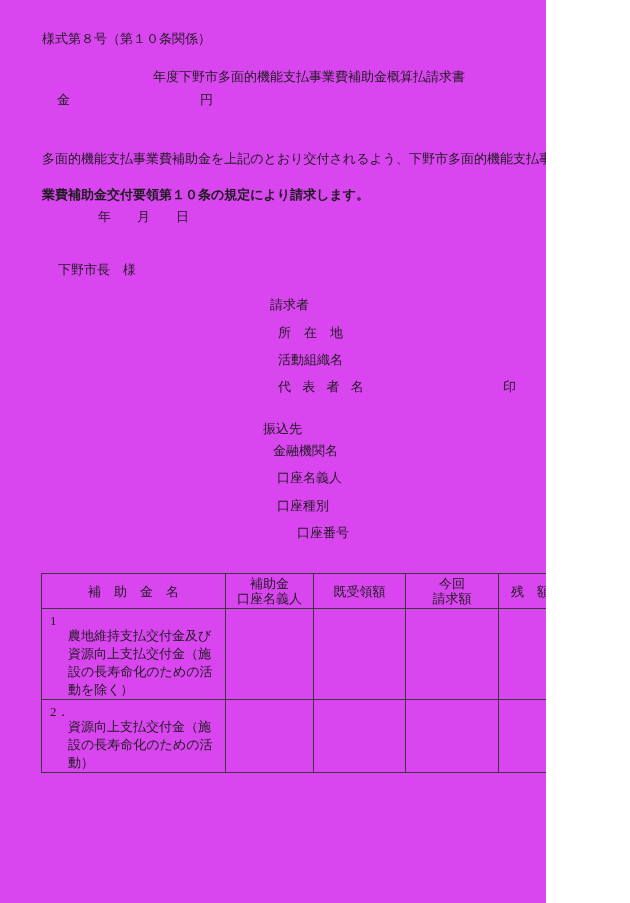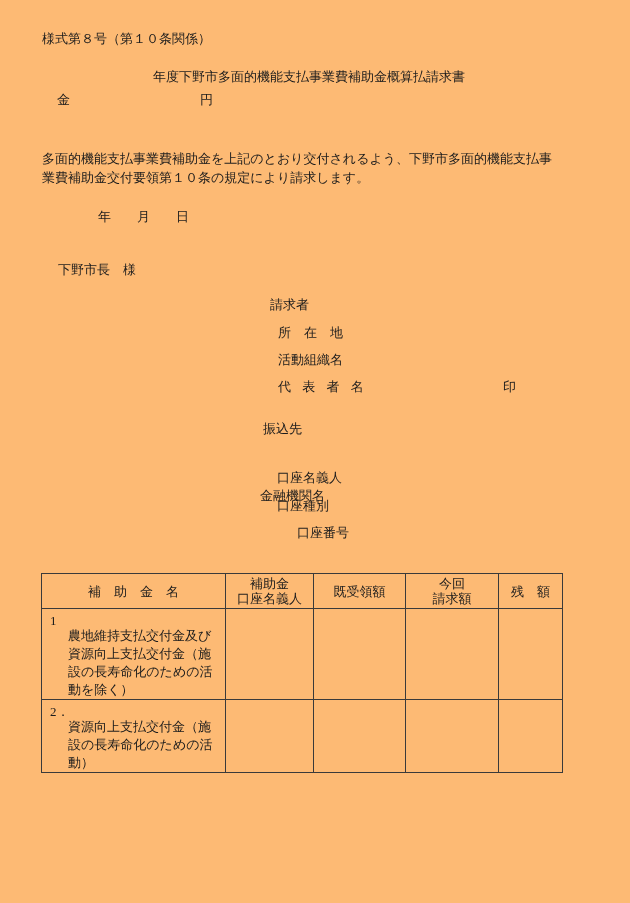--- a/index.html
+++ b/index.html
@@ -2,23 +2,23 @@
 <html><head>
 <meta charset="utf-8">
 <style>
   html, body {
     margin: 0;
     padding: 0;
     background: #ffffff;
   }
   .page {
     position: relative;
-    width: 630px;
+    width: 546px;
     height: 903px;
-    background: #fdba74;
+    background: #d946ef;
     color: #1c1c1c;
     font-family: "Liberation Serif", "DejaVu Serif", serif;
     font-size: 13px;
     line-height: 15px;
     overflow: hidden;
   }
   .abs { position: absolute; white-space: nowrap; }
 
   .seal {
     position: absolute;
@@ -78,41 +78,41 @@
 
   <div class="abs" style="left:42px; top:31px;">様式第８号（第１０条関係）</div>
 
   <div class="abs" style="left:153px; top:69px;">年度下野市多面的機能支払事業費補助金概算払請求書</div>
 
   <div class="abs" style="left:57px; top:92px;">金</div>
   <div class="abs" style="left:100px; top:92px; width:95px;"></div>
   <div class="abs" style="left:200px; top:92px;">円</div>
 
   <div class="abs" style="left:42px; top:151px;">多面的機能支払事業費補助金を上記のとおり交付されるよう、下野市多面的機能支払事</div>
-  <div class="abs" style="left:42px; top:170px;">業費補助金交付要領第１０条の規定により請求します。</div>
+  <div class="abs" style="left:42px; top:187px;font-weight:bold;">業費補助金交付要領第１０条の規定により請求します。</div>
 
   <div class="abs" style="left:98px; top:209px;">年　　月　　日</div>
 
   <div class="abs" style="left:58px; top:262px;">下野市長　様</div>
 
   <div class="abs" style="left:270px; top:297px;">請求者</div>
 
   <div class="abs" style="left:278px; top:325px;">所　在　地</div>
   <div class="abs" style="left:360px; top:325px; width:130px;"></div>
 
   <div class="abs" style="left:278px; top:352px;">活動組織名</div>
   <div class="abs" style="left:360px; top:352px; width:130px;"></div>
 
   <div class="abs rep-name" style="left:278px; top:379px;">代 表 者 名</div>
   <div class="abs" style="left:380px; top:379px; width:110px;"></div>
   <div class="seal">印</div>
 
   <div class="abs" style="left:263px; top:421px;">振込先</div>
 
-  <div class="abs" style="left:260px; top:443px;margin-top:45px;">金融機関名</div>
+  <div class="abs" style="left:273px; top:443px;">金融機関名</div>
   <div class="abs" style="left:360px; top:443px; width:130px;"></div>
 
   <div class="abs" style="left:277px; top:470px;">口座名義人</div>
   <div class="abs" style="left:360px; top:470px; width:130px;"></div>
 
   <div class="abs" style="left:277px; top:498px;">口座種別</div>
   <div class="abs" style="left:360px; top:498px; width:130px;"></div>
 
   <div class="abs" style="left:277px; top:525px;margin-left:20px;">口座番号</div>
   <div class="abs" style="left:360px; top:525px; width:130px;"></div>

